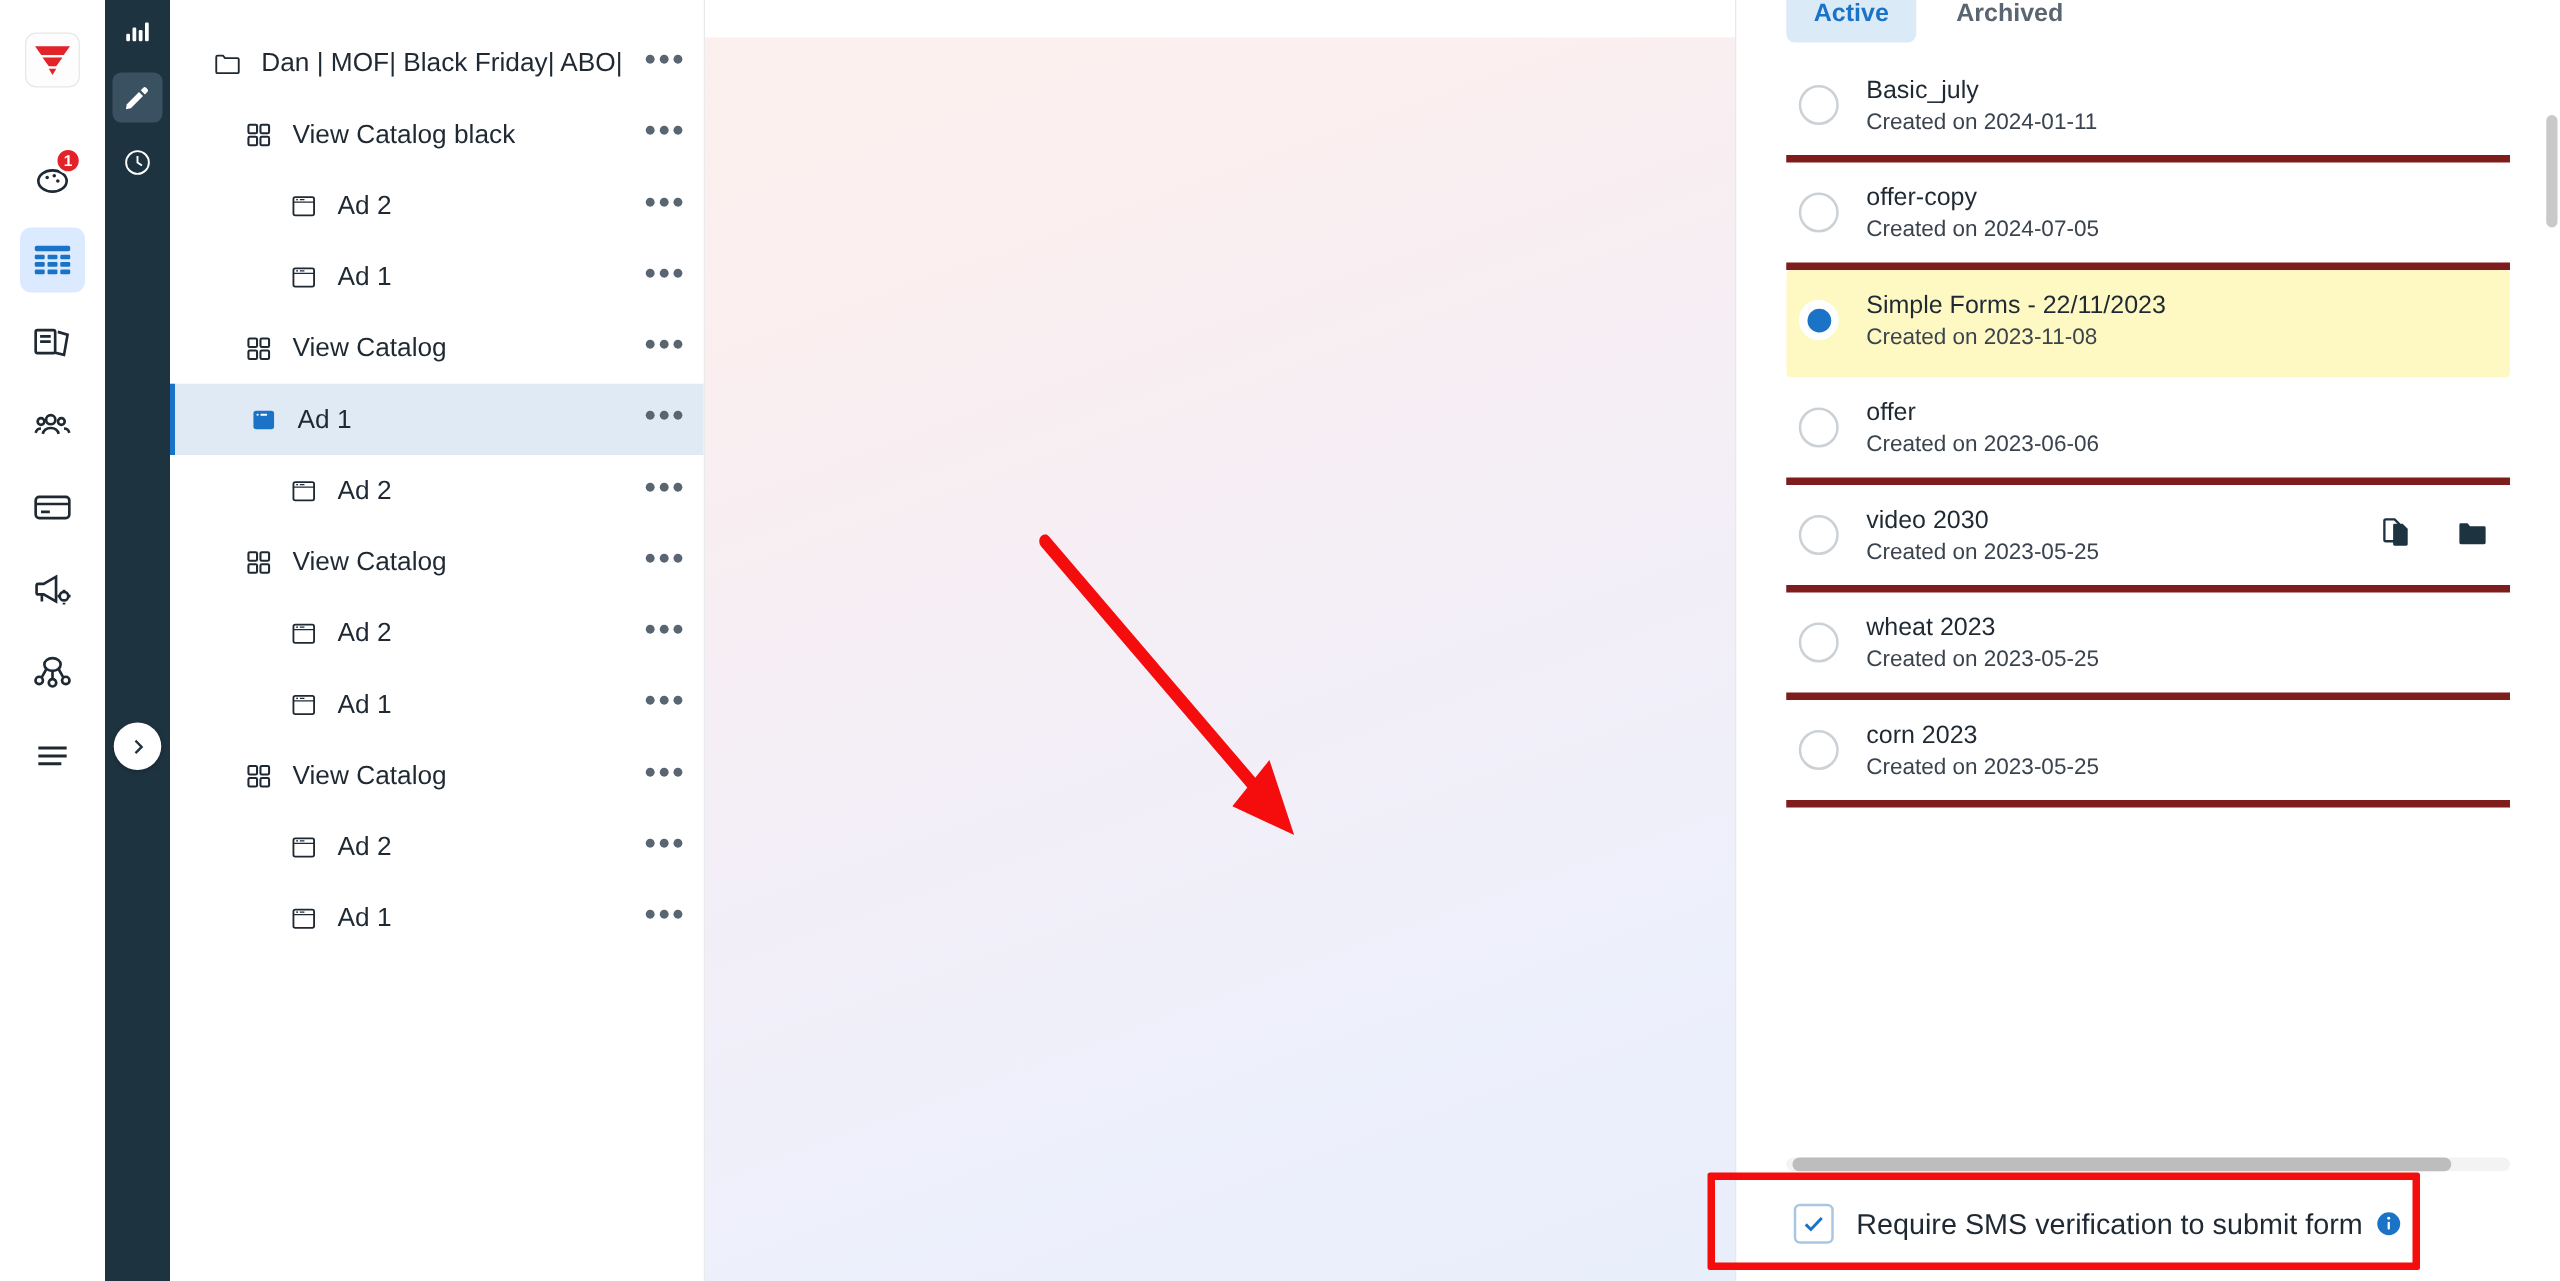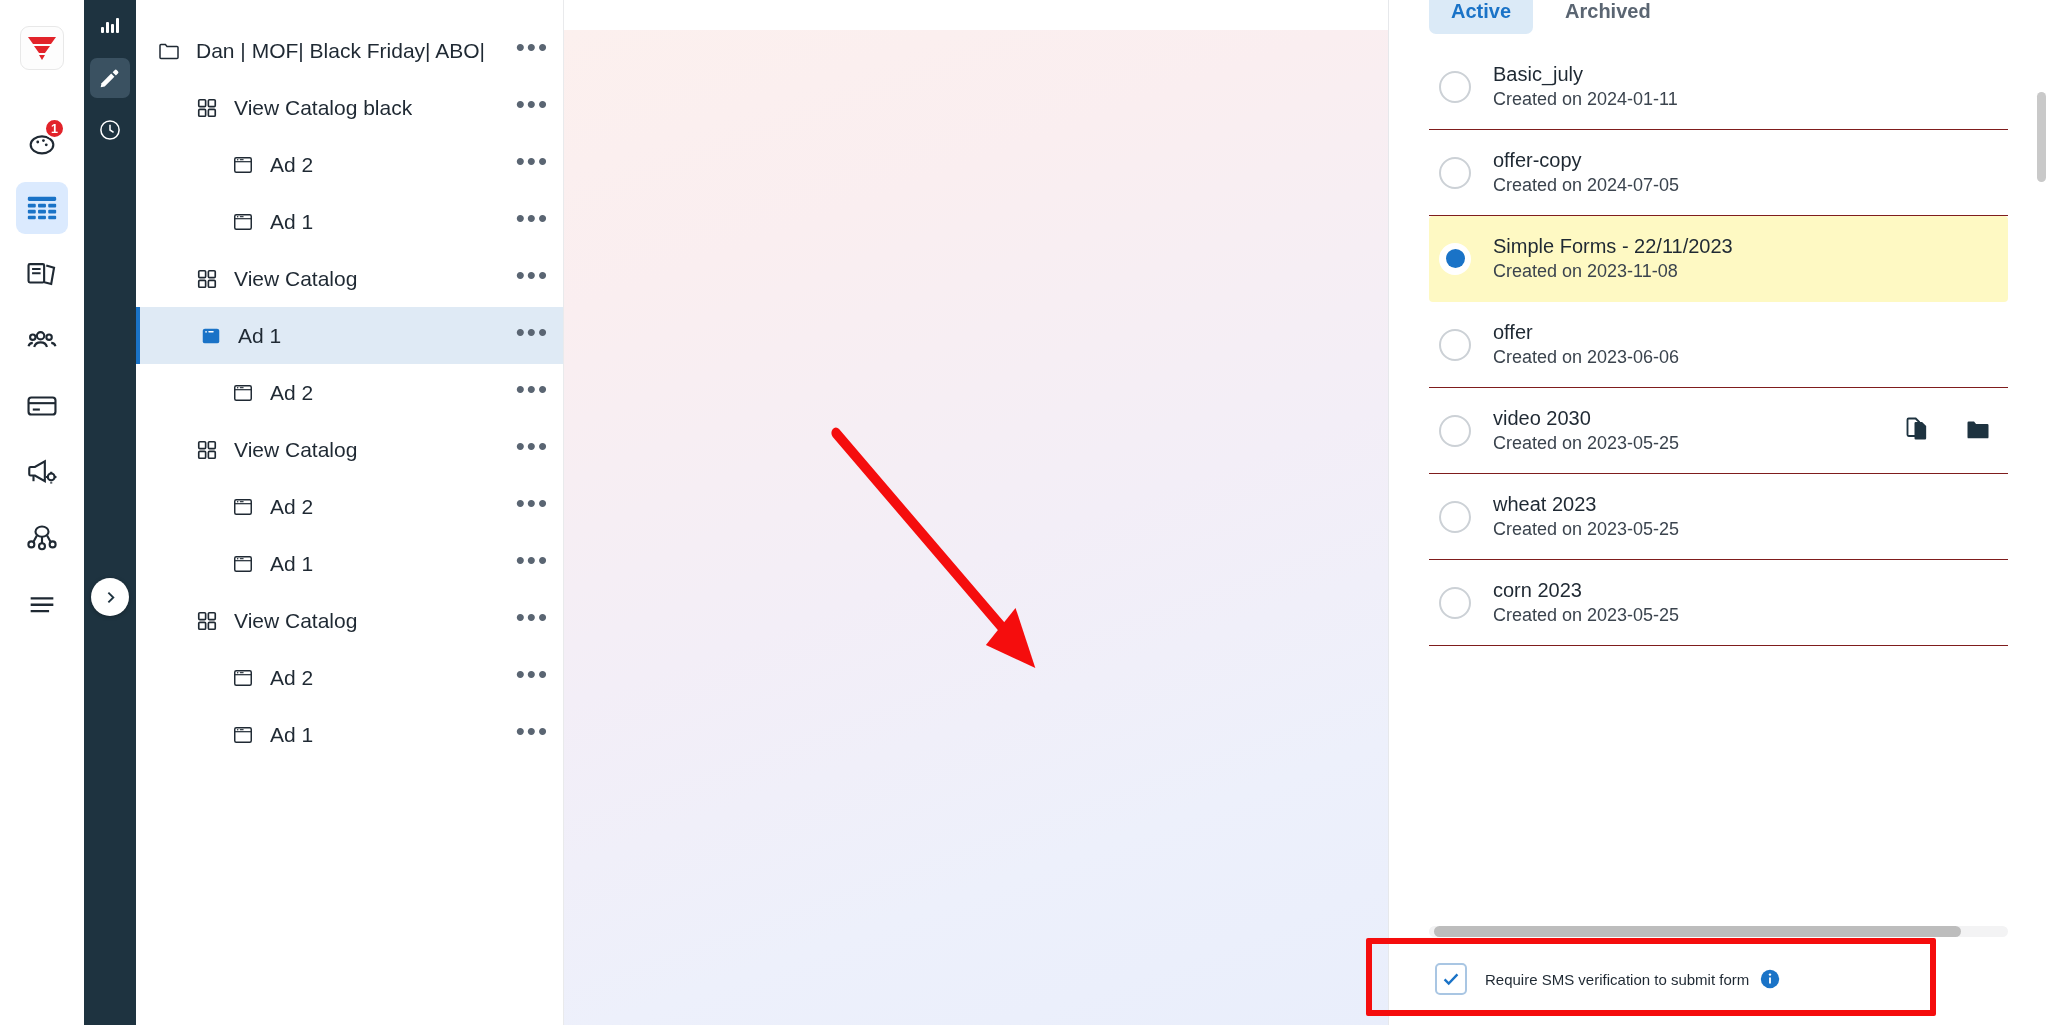--- a/index.html
+++ b/index.html
@@ -64,21 +64,21 @@
     display: flex; align-items: center; height: 57px;
     position: relative; padding-right: 14px; cursor: default;
   }
   .tree-row.selected { background: #dfeaf5; border-left: 4px solid #1a73c7; }
   .tree-row .ico { display: flex; align-items: center; justify-content: center;
                    width: 26px; flex: 0 0 26px; color: #1f2933; }
   .tree-row .lbl { font-size: 21px; color: #1f2933; margin-left: 14px;
                    white-space: nowrap; overflow: hidden; text-overflow: ellipsis; }
   .tree-row .dots { margin-left: auto; color: #5a6572; font-size: 26px;
                     letter-spacing: 2px; line-height: 10px; padding-bottom: 8px; }
-  .lvl0 { padding-left: 20px; }
+  .lvl0 { padding-left: 33px; }
   .lvl1 { padding-left: 58px; }
   .lvl2 { padding-left: 94px; }
   .tree-row.selected.lvl2 { padding-left: 58px; }
 
   
   .canvas {
     flex: 1 1 auto; height: 100%; position: relative;
     background: #ffffff; overflow: hidden;
   }
   .canvas-gradient {
@@ -96,21 +96,21 @@
   }
   .tabs { display: flex; align-items: center; gap: 10px; padding: 0 40px; height: 66px;
           margin-top: -22px; flex: 0 0 66px; }
   .tab { font-size: 20px; font-weight: 700; color: #5a6572;
          padding: 11px 22px; border-radius: 7px; }
   .tab.active { background: #dbeaf7; color: #1a73c7; }
 
   .list { flex: 1 1 auto; overflow: hidden; padding: 0 40px; }
   .list-item {
     display: flex; align-items: center; height: 86px;
-    border-bottom: 1px solid #7f1d1d; position: relative; padding: 0 10px;
+    border-bottom: 6px solid #7f1d1d; position: relative; padding: 0 10px;
   }
   .list-item.selected { background: #fef9c3; border-bottom-color: transparent; border-radius: 4px; }
   .radio {
     width: 32px; height: 32px; border-radius: 16px; border: 2px solid #ccd1d6;
     flex: 0 0 32px; background: #fff; display: flex; align-items: center; justify-content: center;
   }
   .radio.on { border-color: #ffffff; }
   .radio.on::after { content: ""; width: 19px; height: 19px; border-radius: 10px; background: #1a73c7; }
   .li-text { margin-left: 22px; display: flex; flex-direction: column; gap: 3px; }
   .li-title { font-size: 20px; color: #1f2933; }
@@ -120,21 +120,21 @@
   .hscroll-wrap { padding: 0 40px; }
   .hscroll { height: 11px; background: #f3f3f4; border-radius: 6px; position: relative; }
   .hscroll-thumb { position: absolute; left: 5px; top: 0; width: 91%; height: 11px;
                    background: #bdbdbd; border-radius: 6px; }
 
   .footer { flex: 0 0 auto; padding: 26px 46px 30px 46px; display: flex; align-items: center; }
   .chk {
     width: 32px; height: 32px; border-radius: 5px; border: 2px solid #a9c6e3;
     background: #fff; display: flex; align-items: center; justify-content: center; flex: 0 0 32px;
   }
-  .chk-label { font-size: 15px; color: #1f2933; margin-left: 18px; }
+  .chk-label { font-size: 23px; color: #1f2933; margin-left: 18px; }
   .info-dot { margin-left: 10px; display: inline-flex; vertical-align: -2px; }
 
   .red-box {
     position: absolute; left: 1366px; top: 938px; width: 570px; height: 78px;
     border: 6px solid #f50d0d; border-radius: 2px; pointer-events: none; z-index: 30;
   }
   
   .vscroll { position: absolute; right: 2px; top: 92px; width: 9px; height: 90px;
              background: #c9c9c9; border-radius: 5px; z-index: 5; }
 </style>

